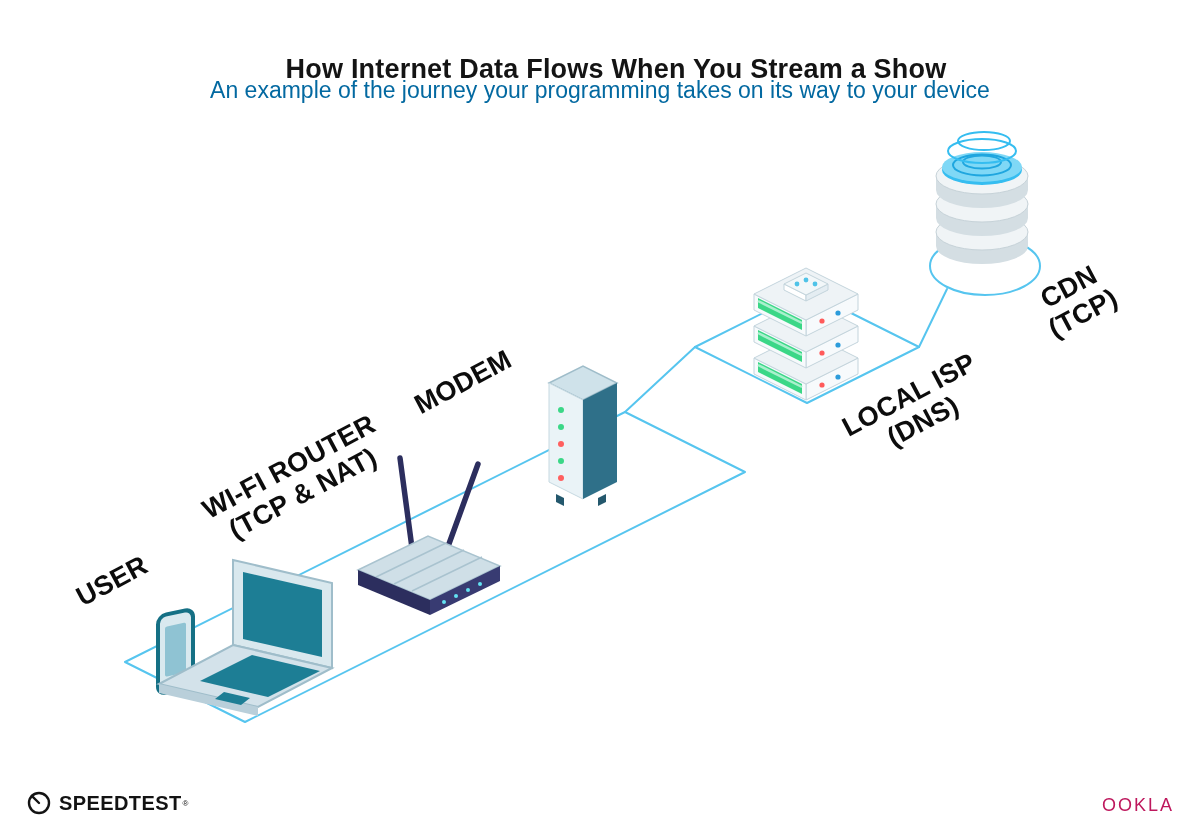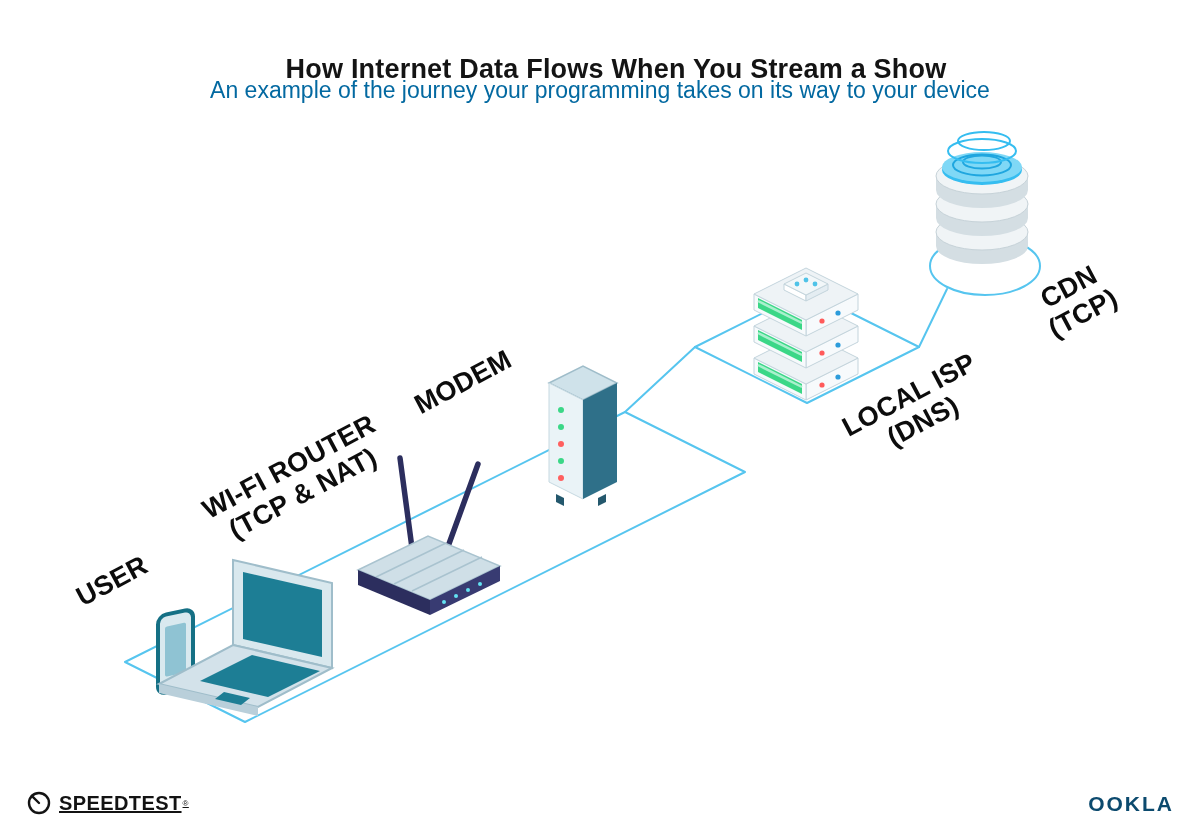--- a/index.html
+++ b/index.html
@@ -2,24 +2,24 @@
 <html><head>
 <meta charset="utf-8">
 <style>
   html,body{margin:0;padding:0;}
   body{width:1200px;height:836px;background:#ffffff;font-family:"Liberation Sans",sans-serif;}
   .page{position:relative;width:1200px;height:836px;background:#ffffff;overflow:hidden;}
   .title{position:absolute;top:38px;left:0;width:100%;text-align:center;font-size:27px;font-weight:700;color:#141414;letter-spacing:.2px;margin:16px;}
   .subtitle{position:absolute;top:77px;left:0;width:100%;text-align:center;font-size:23px;font-weight:400;color:#0369a1;}
   .scene{position:absolute;top:0;left:0;}
   .node-label{position:absolute;transform:rotate(-28deg);text-align:center;font-weight:700;color:#0c0c0c;font-size:27px;line-height:1.12;white-space:nowrap;letter-spacing:.3px;}
-  .footer-left{position:absolute;left:26px;bottom:20px;display:flex;align-items:center;font-size:20px;font-weight:700;color:#131313;letter-spacing:.4px;text-decoration:underline;}
+  .footer-left{position:absolute;left:26px;bottom:20px;display:flex;align-items:center;font-size:20px;font-weight:700;color:#131313;letter-spacing:.4px;}
   .footer-left svg{margin-right:7px;}
   .st-reg{font-size:8px;vertical-align:super;margin-left:1px;font-weight:400;}
-  .footer-right{position:absolute;right:26px;bottom:20px;font-size:21px;font-weight:700;color:#0c4a6e;letter-spacing:2px;}
+  .footer-right{position:absolute;right:26px;bottom:20px;font-size:18px;font-weight:400;color:#be185d;letter-spacing:2px;}
 </style>
 </head>
 <body>
 
 <div class="page">
 
   <h1 class="title">How Internet Data Flows When You Stream a Show</h1>
   <div class="subtitle">An example of the journey your programming takes on its way to your device</div>
 
   <svg class="scene" width="1200" height="836" viewBox="0 0 1200 836">

